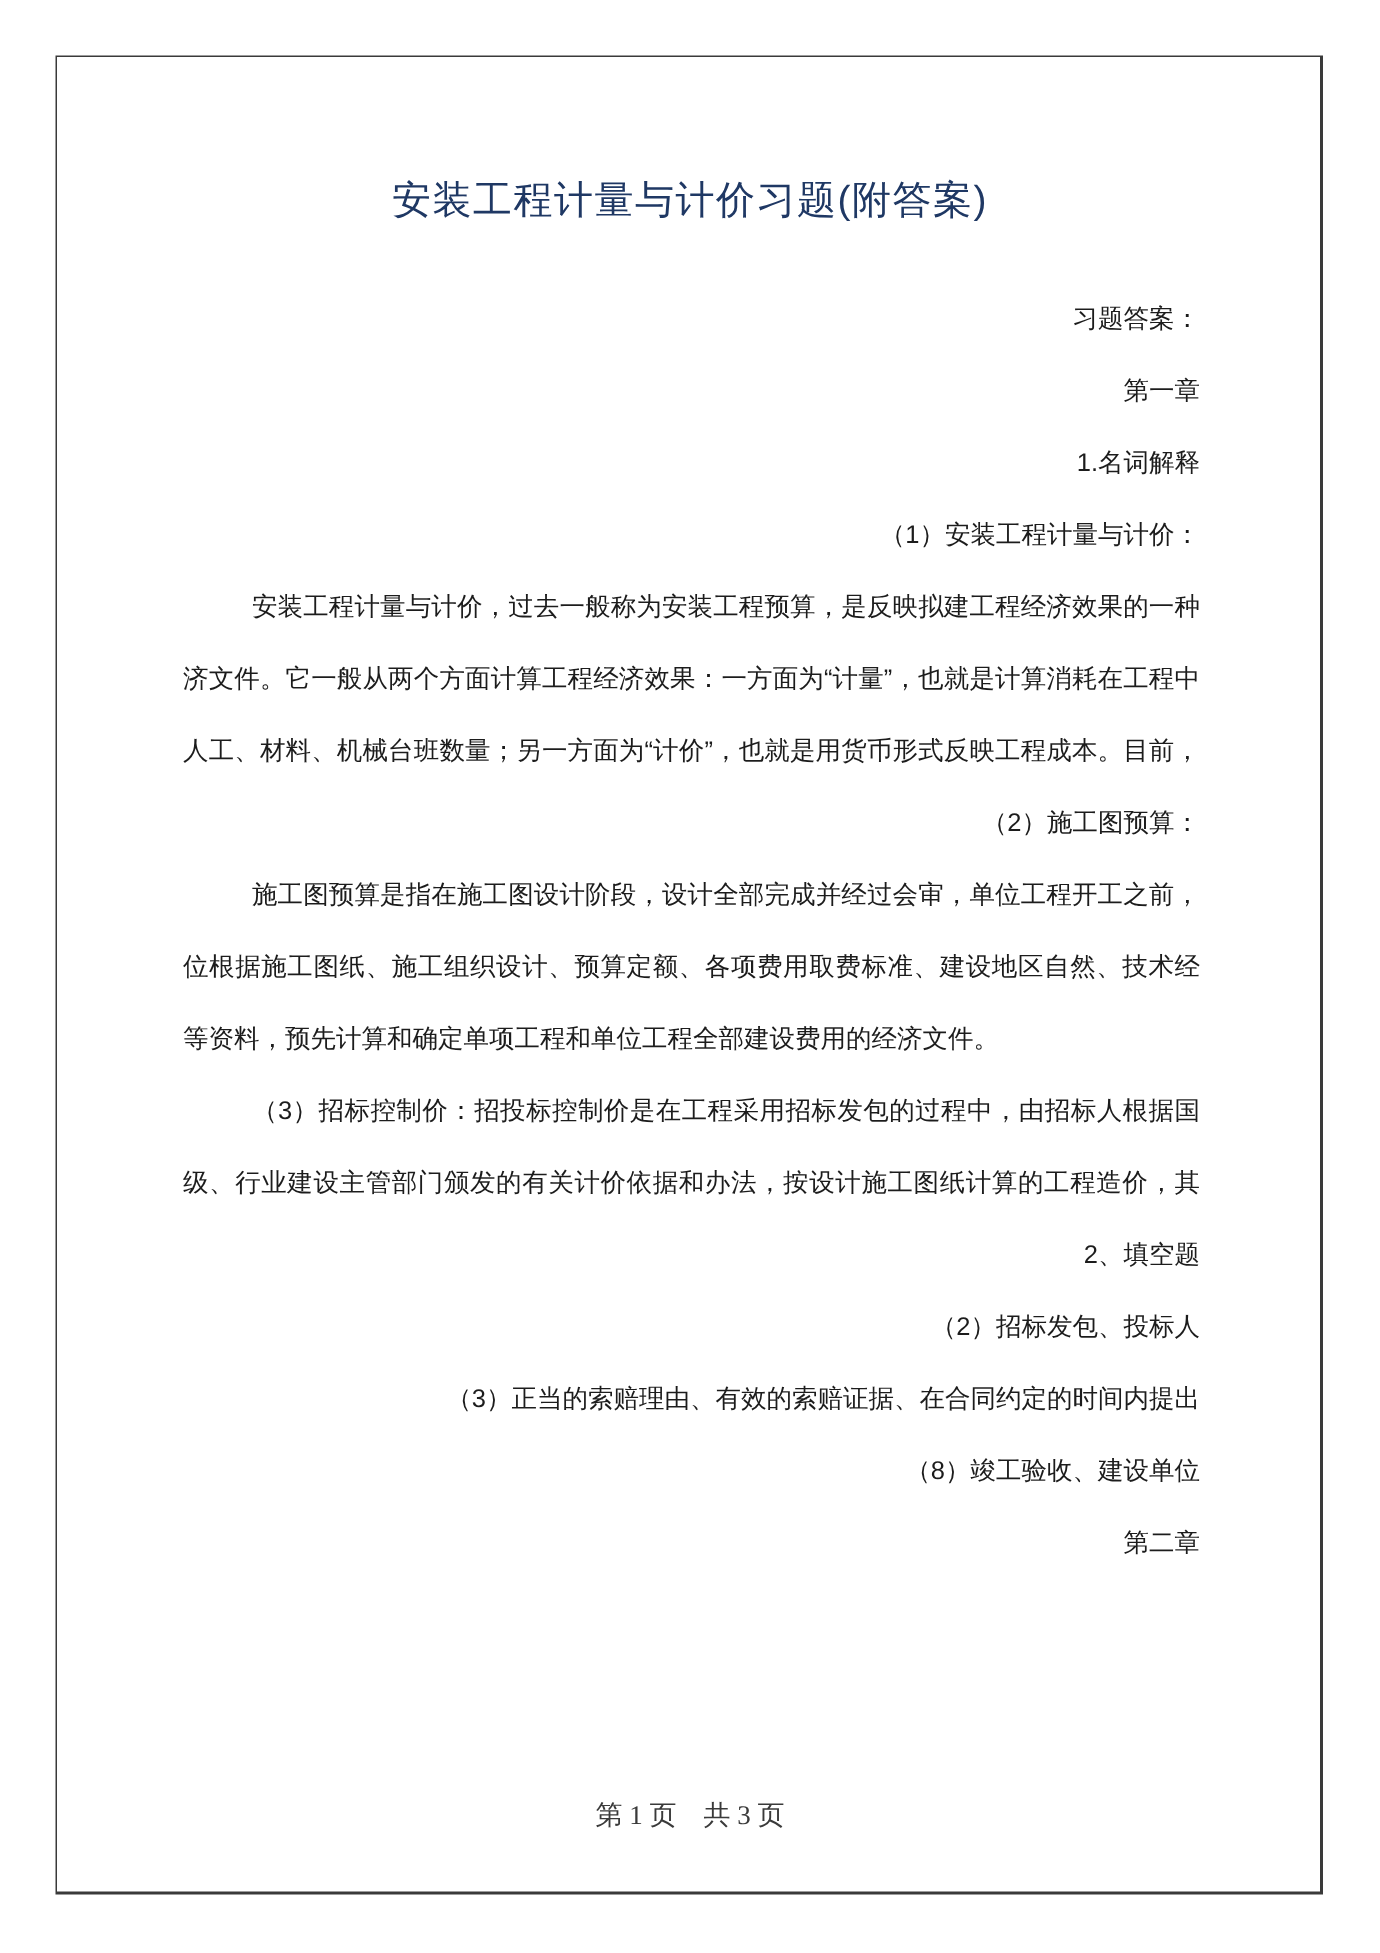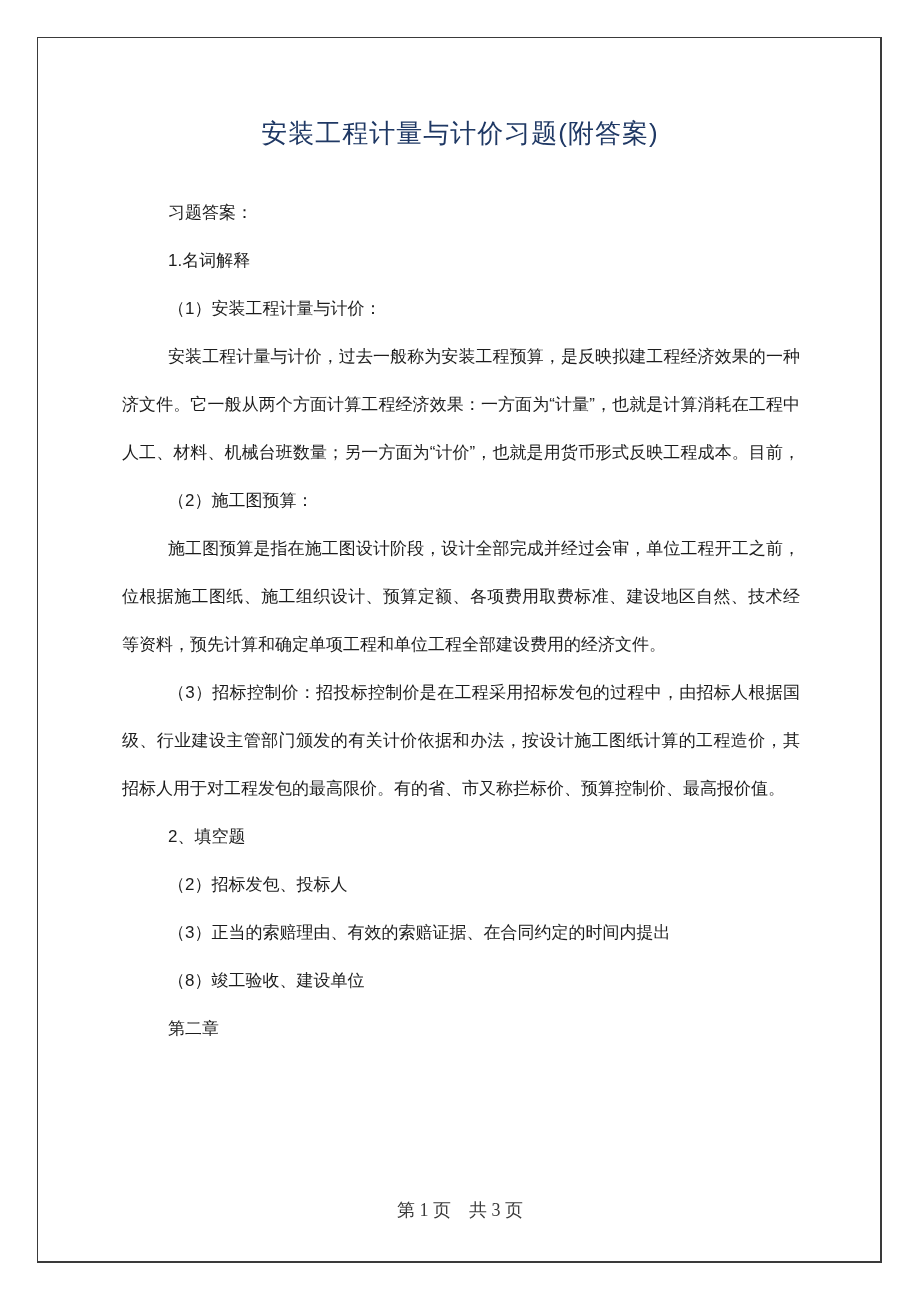--- a/index.html
+++ b/index.html
@@ -47,20 +47,21 @@
   .line {
     height: 48px;
     line-height: 48px;
     font-size: 17px;
     color: #1c1c1c;
     text-align: left;
     overflow: hidden;
   }
   .line.indent {
     text-indent: 46px;
+    text-align: right;
   }
   .line.justify {
     text-align: justify;
     text-align-last: justify;
   }
   .doc-footer {
     position: absolute;
     left: 0;
     top: 1198px;
     width: 920px;
@@ -72,32 +73,32 @@
 </style>
 </head>
 <body>
 
 <div class="border-frame"></div>
 
 <h1 class="doc-title">安装工程计量与计价习题(附答案)</h1>
 
 <div class="doc-body">
     <div class="line indent">习题答案：</div>
+    <div class="line indent">第一章</div>
     <div class="line indent">1.名词解释</div>
     <div class="line indent">（1）安装工程计量与计价：</div>
     <div class="line indent justify">安装工程计量与计价，过去一般称为安装工程预算，是反映拟建工程经济效果的一种技术经</div>
     <div class="line justify">济文件。它一般从两个方面计算工程经济效果：一方面为“计量”，也就是计算消耗在工程中的</div>
     <div class="line justify">人工、材料、机械台班数量；另一方面为“计价”，也就是用货币形式反映工程成本。目前，我</div>
     <div class="line indent">（2）施工图预算：</div>
     <div class="line indent justify">施工图预算是指在施工图设计阶段，设计全部完成并经过会审，单位工程开工之前，施工单</div>
     <div class="line justify">位根据施工图纸、施工组织设计、预算定额、各项费用取费标准、建设地区自然、技术经济条件</div>
     <div class="line">等资料，预先计算和确定单项工程和单位工程全部建设费用的经济文件。</div>
     <div class="line indent justify">（3）招标控制价：招投标控制价是在工程采用招标发包的过程中，由招标人根据国家或省</div>
     <div class="line justify">级、行业建设主管部门颁发的有关计价依据和办法，按设计施工图纸计算的工程造价，其作用是</div>
-    <div class="line">招标人用于对工程发包的最高限价。有的省、市又称拦标价、预算控制价、最高报价值。</div>
     <div class="line indent">2、填空题</div>
     <div class="line indent">（2）招标发包、投标人</div>
     <div class="line indent">（3）正当的索赔理由、有效的索赔证据、在合同约定的时间内提出</div>
     <div class="line indent">（8）竣工验收、建设单位</div>
     <div class="line indent">第二章</div>
   </div>
 
 <div class="doc-footer">
   <span>第 1 页　共 3 页</span>
 </div>

